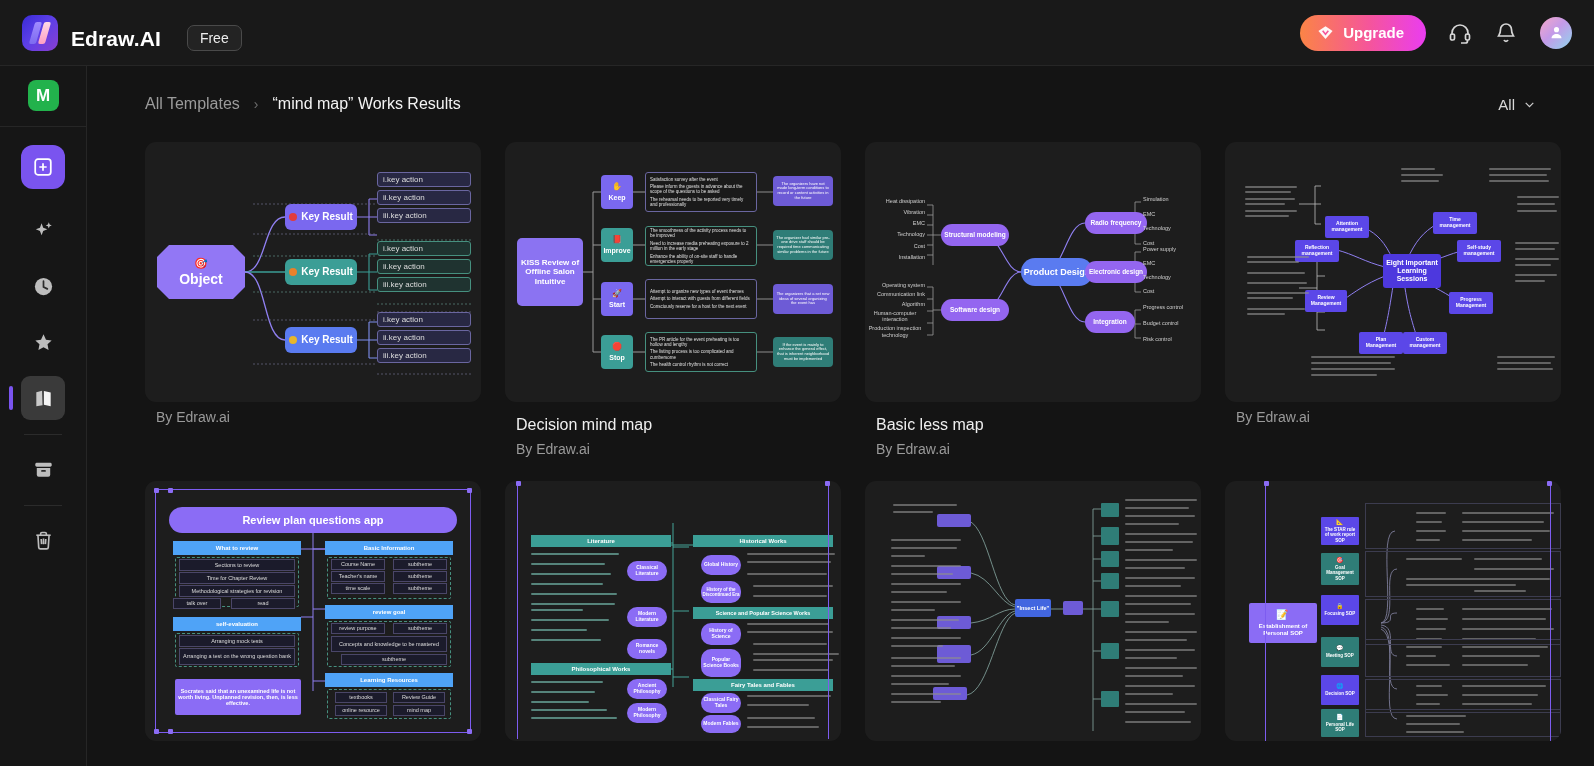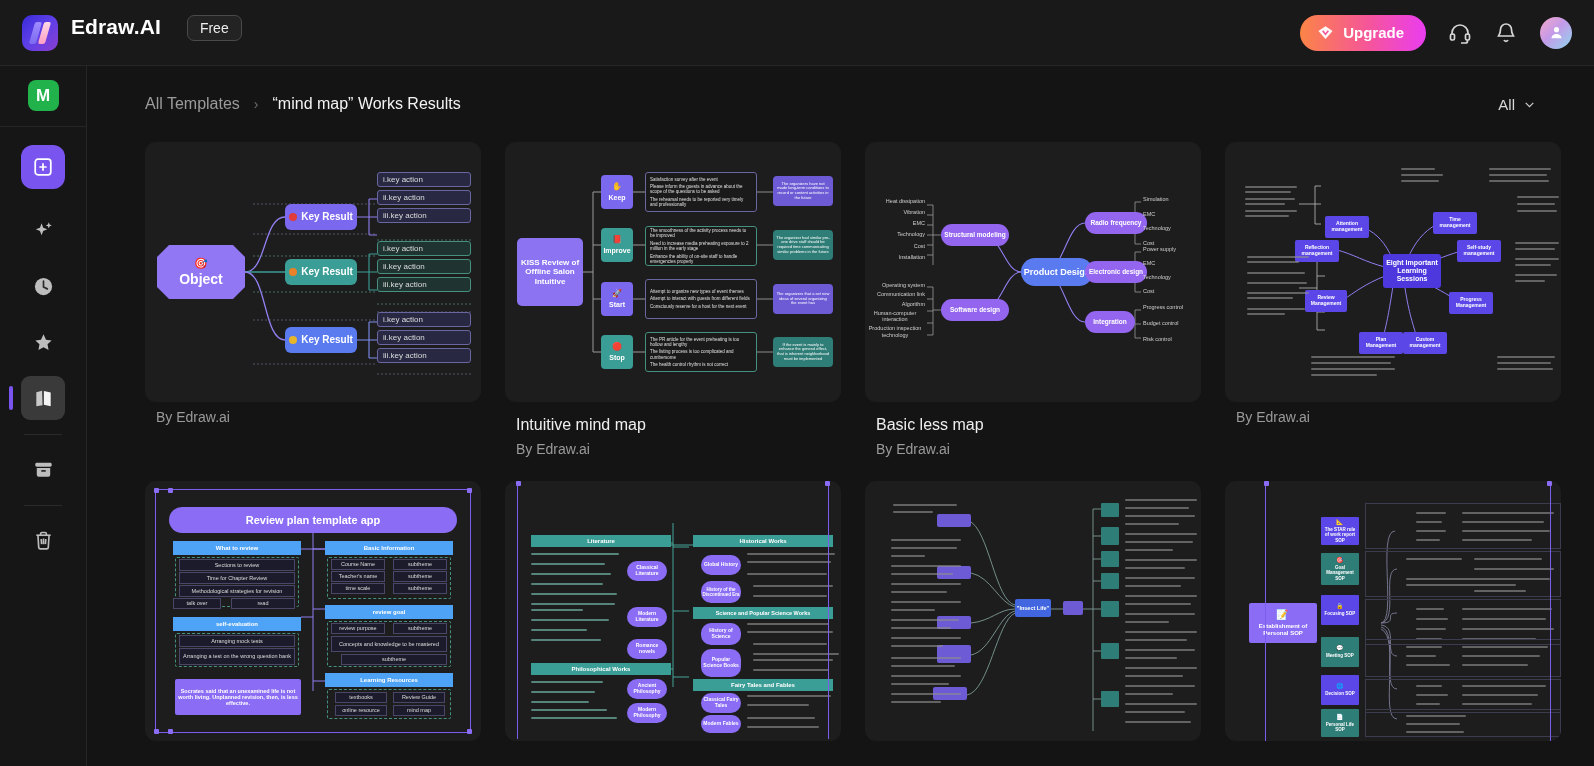--- a/index.html
+++ b/index.html
@@ -14,21 +14,21 @@
 
   
   .topbar {
     height: 66px; flex: 0 0 66px;
     background: #191919;
     border-bottom: 1px solid #262626;
     display: flex; align-items: center;
     padding: 0 22px 0 22px;
     position: relative; z-index: 20;
   }
-  .brand { display: flex; align-items: flex-start; gap: 13px; }
+  .brand { display: flex; align-items: flex-end; gap: 13px; }
   .logo-mark {
     width: 36px; height: 36px; border-radius: 10px;
     background: linear-gradient(135deg, #3a2bd6 0%, #5b3fe8 45%, #8a3fd0 100%);
     position: relative; overflow: hidden; flex: 0 0 36px;
   }
   .logo-mark .s1, .logo-mark .s2 {
     position: absolute; top: 7px; height: 22px; width: 7px; border-radius: 2px;
     transform: skewX(-16deg);
   }
   .logo-mark .s1 { left: 10px; background: linear-gradient(180deg,#9f8bff,#7d6bf0); }
@@ -386,21 +386,21 @@
                   <span>The organizer had similar pre-one drive staff should be required time communicating similar problems in the future</span>
                 </div>
               <div class="nd" style="left:268px;top:142px;width:60px;height:30px;background:#6d5bd6;border-radius:4px;font-size:4px;font-weight:normal;padding:3px;">
                   <span>The organizers that a set new ideas of several organizing the event has</span>
                 </div>
               <div class="nd" style="left:268px;top:195px;width:60px;height:30px;background:#2f7d77;border-radius:4px;font-size:4px;font-weight:normal;padding:3px;">
                   <span>If the event is mainly to enhance the general effect, that is inherent neighborhood must be implemented</span>
                 </div>
             </div>
           </div>
-          <div class="card-title">Intuitive mind map</div>
+          <div class="card-title">Decision mind map</div>
           <div class="card-author">By Edraw.ai</div>
         </div>
 
         <div class="card">
           <div class="thumb">
             <div class="mini">
               <svg class="links" viewBox="0 0 336 260">
                 <path d="M156 130 C140 130 136 93 118 93" stroke="#8f7ff0" stroke-width="1.1" fill="none"></path>
                 <path d="M156 130 C140 130 136 168 118 168" stroke="#8f7ff0" stroke-width="1.1" fill="none"></path>
                 <path d="M180 130 C198 130 202 81 220 81" stroke="#8f7ff0" stroke-width="1.1" fill="none"></path>
@@ -575,21 +575,21 @@
 
         <div class="card">
           <div class="thumb">
             <div class="mini">
               <svg class="links" viewBox="0 0 336 260">
                 <path d="M168 44 V68 M100 68 H236" stroke="#8f7ff0" stroke-width="1" fill="none"></path>
                 <path d="M168 68 V210 M168 68 H180 M168 128 H180 M168 200 H180" stroke="#8f7ff0" stroke-width="1" fill="none"></path>
                 <path d="M168 136 H156" stroke="#8f7ff0" stroke-width="1" fill="none"></path>
               </svg>
               <div class="nd" style="left:24px;top:26px;width:288px;height:26px;background:#8b6cf5;border-radius:13px;font-size:11px;">
-                <span>Review plan template app</span>
+                <span>Review plan questions app</span>
                 </div>
 
               <div class="nd" style="left:28px;top:60px;width:128px;height:14px;background:#4fa3f7;font-size:6px;">
                   <span>What to review</span>
                 </div>
               <div style="position:absolute;left:30px;top:76px;width:124px;height:50px;border:1px dashed #46907f;border-radius:2px;"></div>
               <div class="nd" style="left:34px;top:78px;width:116px;height:12px;background:#1b1b2b;border:1px solid #4a4668;font-size:5.5px;font-weight:normal;color:#ddd;">
                   <span>Sections to review</span>
                 </div>
               <div class="nd" style="left:34px;top:91px;width:116px;height:12px;background:#1b1b2b;border:1px solid #4a4668;font-size:5.5px;font-weight:normal;color:#ddd;">

